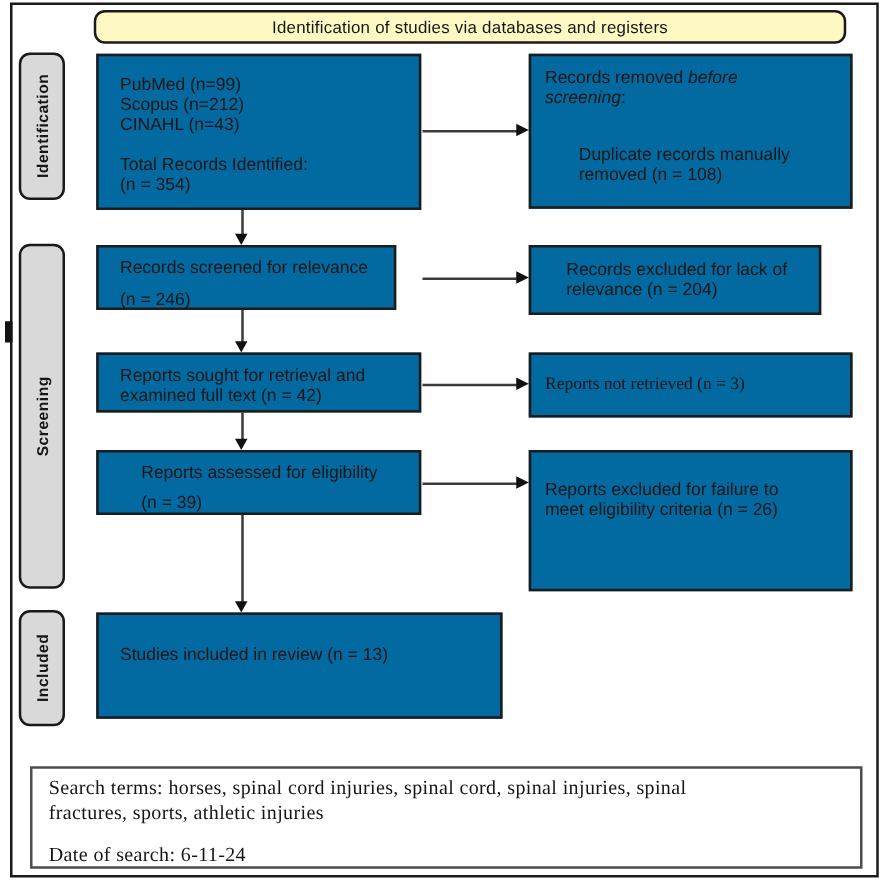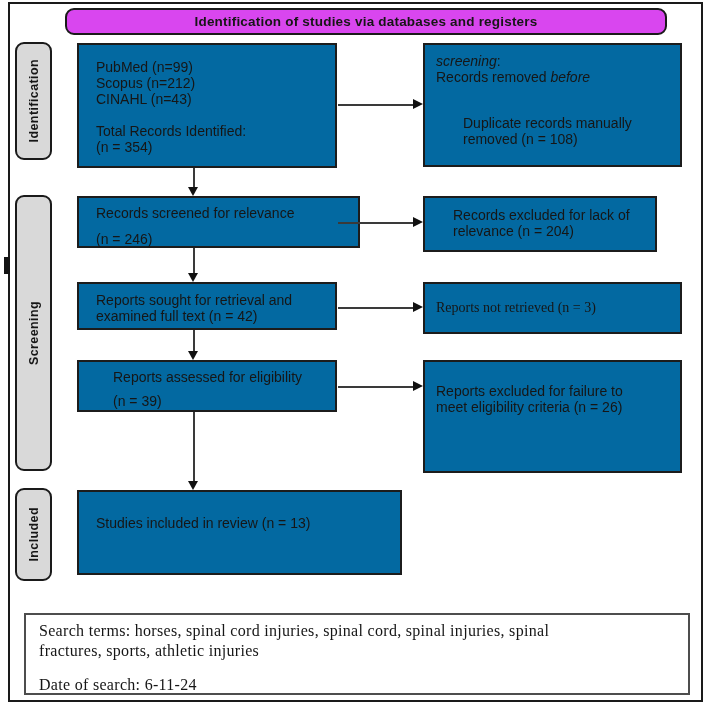--- a/index.html
+++ b/index.html
@@ -8,45 +8,45 @@
     font-family:"Liberation Sans", sans-serif;color:#161616;overflow:hidden;
   }
   #canvas *{box-sizing:border-box;}
   .abs{position:absolute;}
   .frame{
     left:8px;top:2px;width:695px;height:700px;
     border:2px solid #1a1a1a;background:transparent;
   }
   .artifact{left:4px;top:257px;width:6px;height:17px;background:#141414;}
   .titlebar{
-    left:65px;top:8px;width:602px;height:27px;background:#d946ef;
+    left:75px;top:8px;width:602px;height:27px;background:#fef9c3;
     border:2px solid #1a1a1a;border-radius:9px;
     display:flex;align-items:center;justify-content:center;
-    font-weight:bold;font-size:13.5px;letter-spacing:0.2px;
+    font-weight:normal;font-size:13.5px;letter-spacing:0.2px;
   }
   .stage{
     background:#d9d9d9;border:2px solid #1a1a1a;border-radius:9px;
     display:flex;align-items:center;justify-content:center;
   }
   .stage .vtext{
     writing-mode:vertical-rl;transform:rotate(180deg);
     font-weight:bold;font-size:12.5px;letter-spacing:0.4px;white-space:nowrap;
   }
   #stage-identification{left:15px;top:42px;width:37px;height:118px;}
   #stage-screening{left:15px;top:195px;width:37px;height:276px;}
   #stage-included{left:15px;top:488px;width:37px;height:93px;}
   .fbox{
     background:#0369a1;border:2px solid #1c1c1c;
     font-size:14px;line-height:16px;
   }
   #box-identified{left:77px;top:43px;width:260px;height:125px;padding:14px 8px 0 17px;}
   #box-identified .spacer{height:16px;}
   #box-removed{left:423px;top:43px;width:259px;height:124px;padding:8px 10px 0 11px;}
   #box-removed .detail{margin:30px 0 0 27px;}
-  #box-screened{left:77px;top:196px;width:283px;height:52px;padding:7px 8px 0 17px;}
+  #box-screened{left:77px;top:196px;width:240px;height:52px;padding:7px 8px 0 17px;}
   #box-screened .line2{margin-top:10px;}
   #box-excl-rel{left:423px;top:196px;width:234px;height:56px;padding:9px 10px 0 28px;}
   #box-sought{left:77px;top:282px;width:260px;height:48px;padding:8px 8px 0 17px;}
   #box-not-retr{left:423px;top:282px;width:259px;height:52px;padding-left:11px;display:flex;align-items:center;font-family:Liberation Serif, serif;}
   #box-assessed{left:77px;top:360px;width:260px;height:52px;padding:7px 8px 0 34px;}
   #box-assessed .line2{margin-top:8px;}
   #box-excl-elig{left:423px;top:360px;width:259px;height:113px;padding:21px 10px 0 11px;}
   #box-included{left:77px;top:490px;width:325px;height:85px;padding:23px 8px 0 17px;}
   .footerbox{
     left:24px;top:613px;width:666px;height:82px;
@@ -102,24 +102,24 @@
     <div>PubMed (n=99)</div>
     <div>Scopus (n=212)</div>
     <div>CINAHL (n=43)</div>
     <div class="spacer"></div>
     <div>Total Records Identified:</div>
     <div>(n = 354)</div>
   </div>
 
   <div class="abs fbox" id="box-removed">
     <div>
-      <em>screening</em><span>:</span>
+      <span>Records removed </span><em>before</em>
     </div>
     <div>
-      <span>Records removed </span><em>before</em>
+      <em>screening</em><span>:</span>
     </div>
     <div class="detail">
       <div>Duplicate records manually</div>
       <div>removed (n = 108)</div>
     </div>
   </div>
 
   <div class="abs fbox" id="box-screened">
     <div>Records screened for relevance</div>
     <div class="line2">(n = 246)</div>

